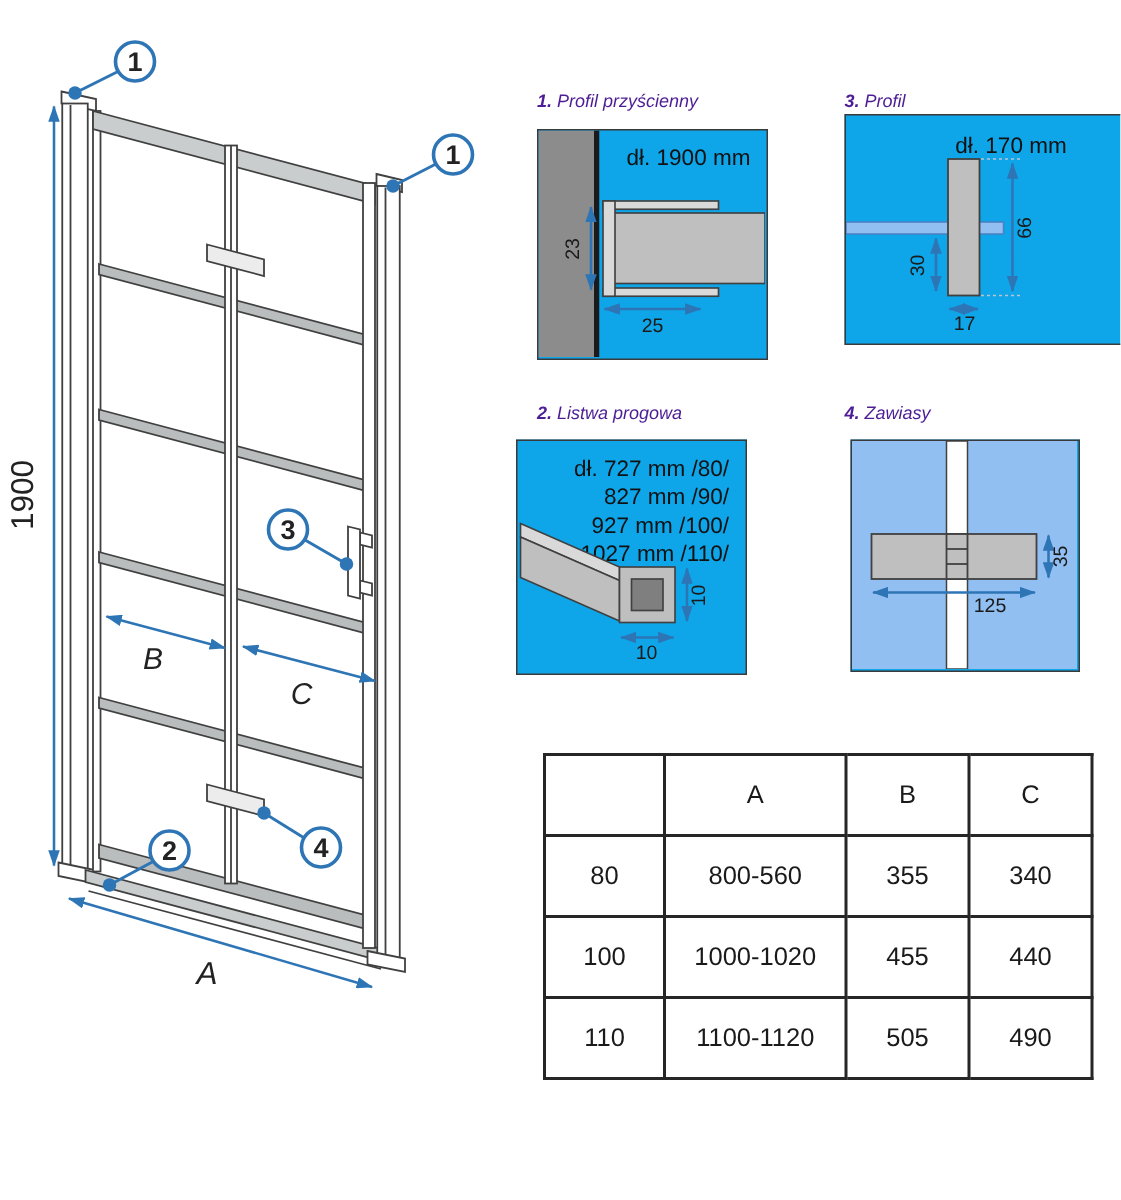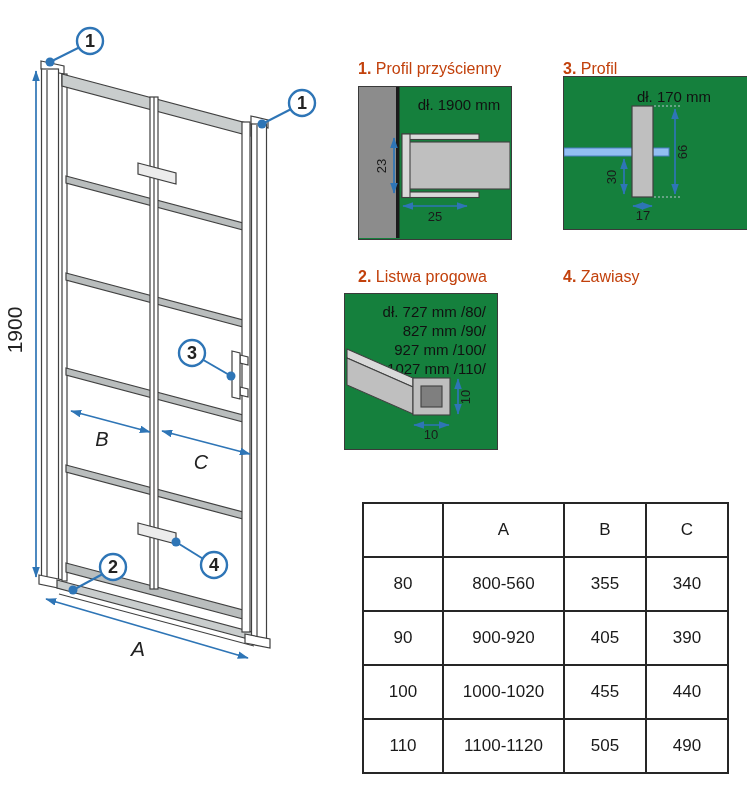--- a/index.html
+++ b/index.html
@@ -1,21 +1,21 @@
 <!DOCTYPE html>
 <html><head>
 <meta charset="utf-8">
 <style>
   html,body{margin:0;padding:0;background:#fff;}
   #stage{position:relative;width:747px;height:800px;background:#fff;overflow:hidden;
          font-family:"Liberation Sans",sans-serif;color:#1a1a1a;}
   .abs{position:absolute;}
-  .detail-title{font-size:16px;color:#c2410c;white-space:nowrap;}
+  .detail-title{font-size:12px;color:#4c1d95;white-space:nowrap;font-style:italic;}
   .detail-title b{font-weight:bold;}
-  .detail-box{border:1.5px solid #3a3a3a;box-sizing:border-box;background:#15803d;}
+  .detail-box{border:1.5px solid #3a3a3a;box-sizing:border-box;background:#0ea5e9;}
   svg text{font-family:"Liberation Sans",sans-serif;}
   .dimtxt{font-size:13px;fill:#1a1a1a;}
   .lentxt{font-size:15px;fill:#111;}
   .dimline{stroke:#2e75b6;stroke-width:1.7;fill:none;}
   table.spec{border-collapse:collapse;table-layout:fixed;}
   table.spec td{border:2px solid #262626;text-align:center;vertical-align:middle;
                 font-size:17px;color:#1a1a1a;height:52px;padding:0;}
 </style>
 </head>
 <body>
@@ -192,20 +192,36 @@
       <text class="dimtxt" x="125" y="103" transform="rotate(-90 125 103)" text-anchor="middle">10</text>
       <line class="dimline" x1="69" y1="131" x2="104" y2="131" marker-start="url(#arr)" marker-end="url(#arr)"></line>
       <text class="dimtxt" x="86" y="145" text-anchor="middle">10</text>
     </svg>
   </div>
 
   <div class="abs detail-title" style="left:563px;top:268px">
     <b>4.</b>
     <span>Zawiasy</span>
   </div>
+  <div class="abs detail-box" style="left:567px;top:293px;width:153px;height:155px">
+    <svg width="150" height="152" viewBox="0 0 150 152">
+      <rect x="0" y="0" width="150" height="152" fill="#92bff2"></rect>
+      <rect x="63" y="0" width="14" height="152" fill="#fff" stroke="#404040" stroke-width="1"></rect>
+      <g stroke="#404040" stroke-width="1.2">
+        <rect x="13" y="62" width="110" height="30" fill="#bfbfbf"></rect>
+        <rect x="63" y="62" width="14" height="30" fill="#bfbfbf"></rect>
+        <line x1="63" y1="72" x2="77" y2="72"></line>
+        <line x1="63" y1="82" x2="77" y2="82"></line>
+      </g>
+      <line class="dimline" x1="14" y1="101" x2="122" y2="101" marker-start="url(#arr)" marker-end="url(#arr)"></line>
+      <text class="dimtxt" x="92" y="114" text-anchor="middle">125</text>
+      <line class="dimline" x1="131" y1="63" x2="131" y2="91" marker-start="url(#arr)" marker-end="url(#arr)"></line>
+      <text class="dimtxt" x="143" y="77" transform="rotate(-90 143 77)" text-anchor="middle">35</text>
+    </svg>
+  </div>
 
   <table class="spec abs" style="left:362px;top:502px;width:365px">
     <colgroup>
         <col style="width:80px">
         <col style="width:121px">
         <col style="width:82px">
         <col style="width:82px">
       </colgroup>
     <tbody>
       <tr>
@@ -214,26 +230,20 @@
         <td>B</td>
         <td>C</td>
       </tr>
       <tr>
         <td>80</td>
         <td>800-560</td>
         <td>355</td>
         <td>340</td>
       </tr>
       <tr>
-        <td>90</td>
-        <td>900-920</td>
-        <td>405</td>
-        <td>390</td>
-      </tr>
-      <tr>
         <td>100</td>
         <td>1000-1020</td>
         <td>455</td>
         <td>440</td>
       </tr>
       <tr>
         <td>110</td>
         <td>1100-1120</td>
         <td>505</td>
         <td>490</td>

